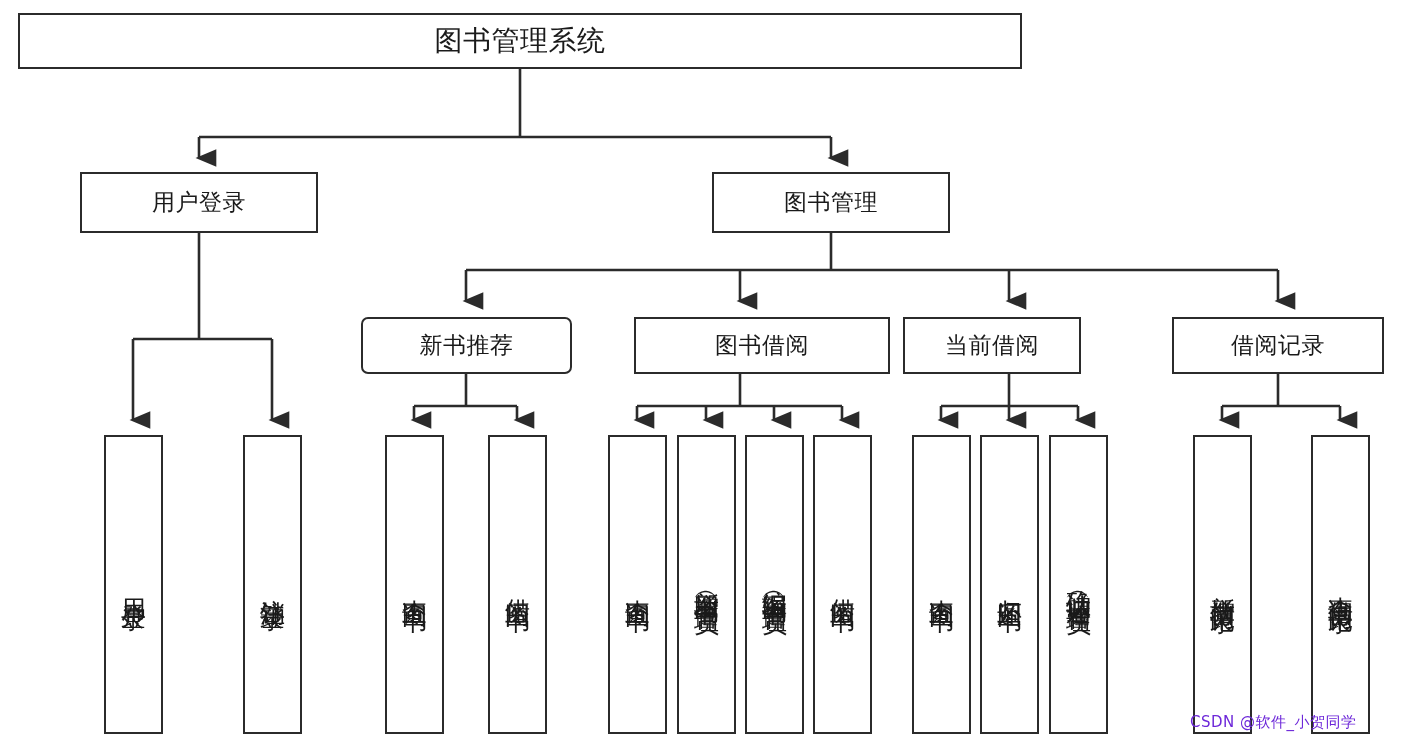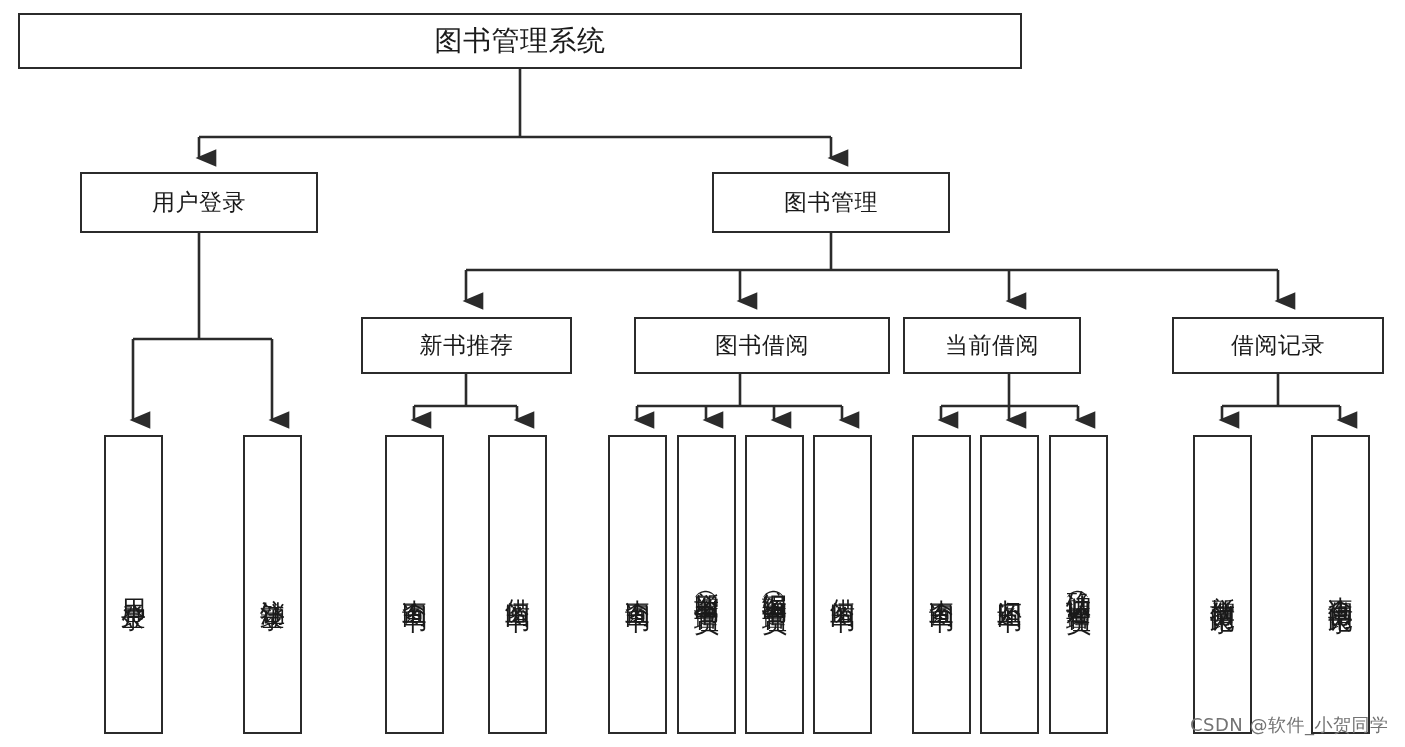--- a/index.html
+++ b/index.html
@@ -62,22 +62,22 @@
     line-height: 1.0;
     letter-spacing: 3px;
     white-space: nowrap;
     max-height: 285px;
   }
   .node.vert.tall .label {
     max-height: 294px;
   }
   .watermark {
     position: absolute;
-    font-size: 18px;
-    color: #737373;
+    font-size: 15px;
+    color: #6d28d9;
     white-space: nowrap;
     user-select: none;
     letter-spacing: 0.5px;
   }
 </style>
 </head>
 <body>
 
 <div id="canvas">
 
@@ -137,21 +137,21 @@
   </div>
 
   <div class="node horiz" style="left:80px; top:172px; width:238px; height:61px;">
     <span class="label">用户登录</span>
   </div>
 
   <div class="node horiz" style="left:712px; top:172px; width:238px; height:61px;">
     <span class="label">图书管理</span>
   </div>
 
-  <div class="node horiz" style="left:361px; top:317px; width:211px; height:57px;">
+  <div class="node horiz" style="left:361px; top:317px; width:211px; height:57px;border-radius:7px;">
     <span class="label">新书推荐</span>
   </div>
 
   <div class="node horiz" style="left:634px; top:317px; width:256px; height:57px;">
     <span class="label">图书借阅</span>
   </div>
 
   <div class="node horiz" style="left:903px; top:317px; width:178px; height:57px;">
     <span class="label">当前借阅</span>
   </div>

